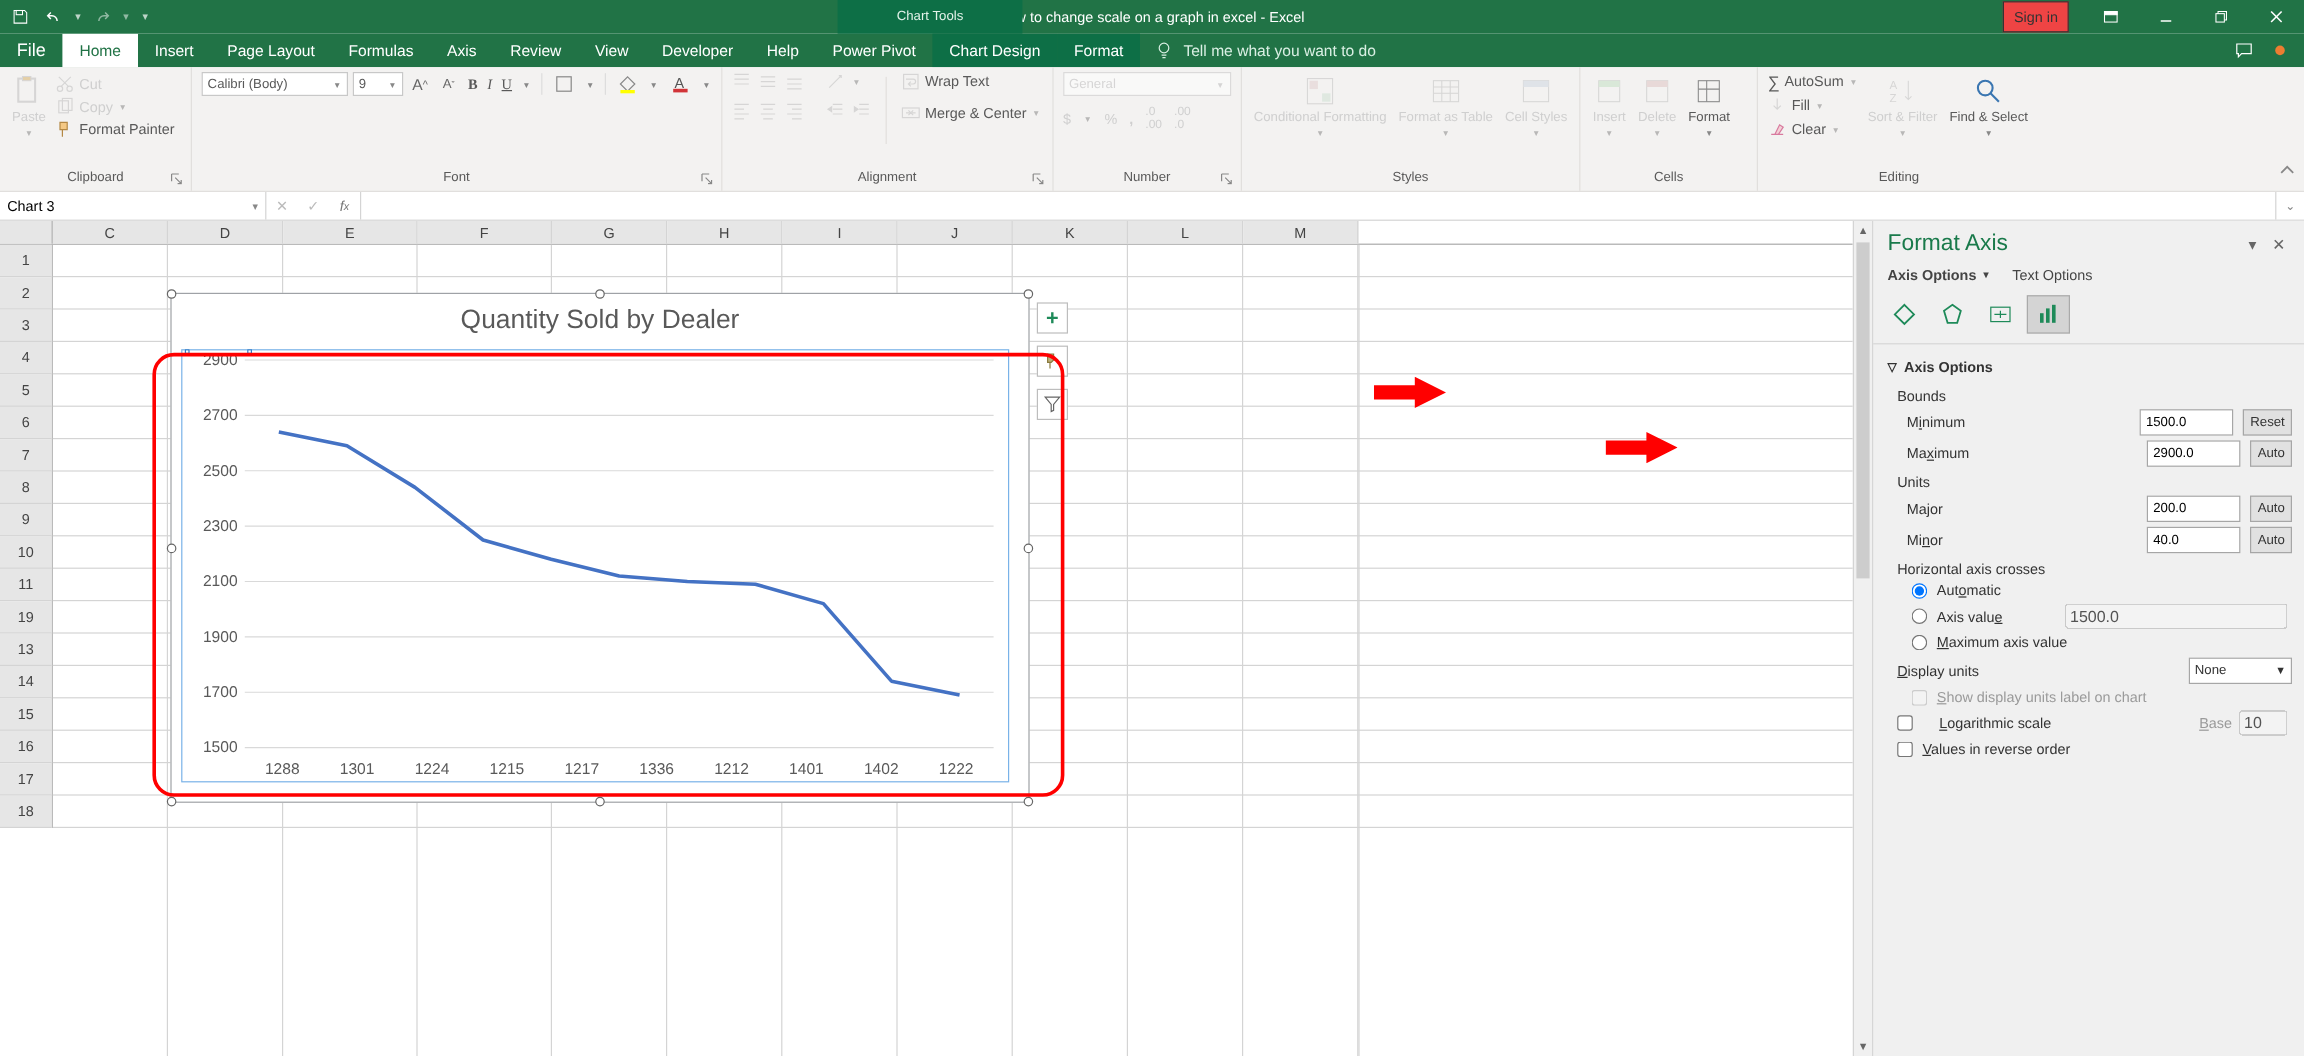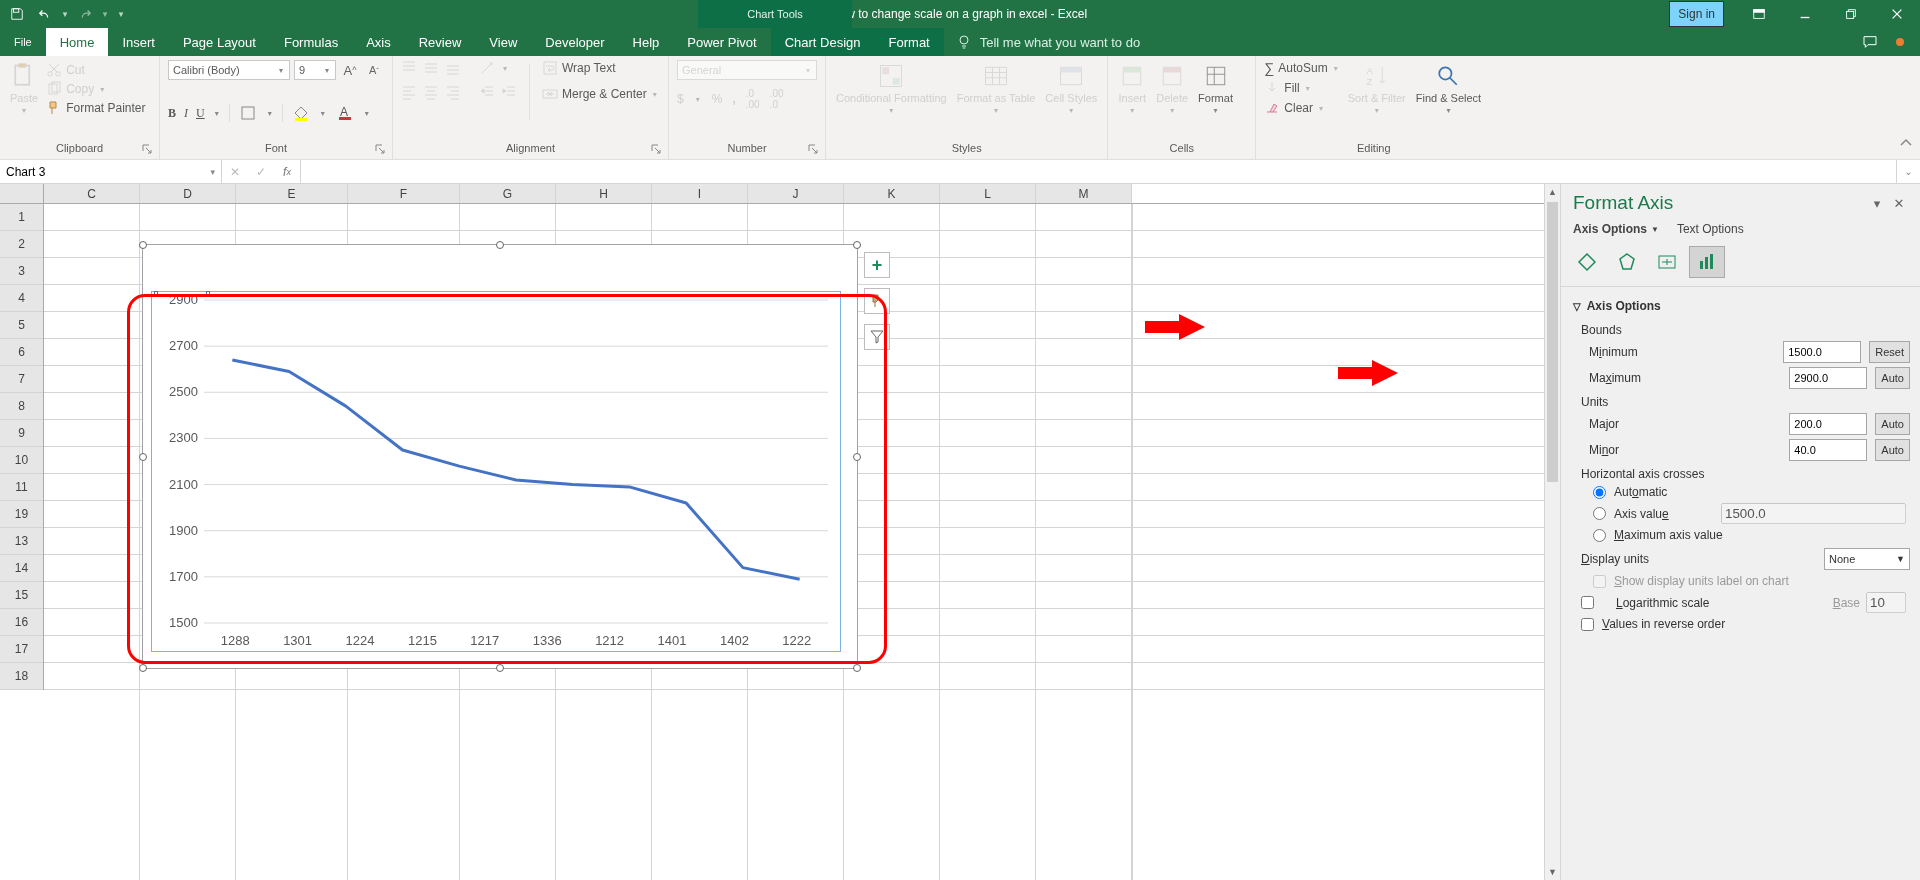--- a/index.html
+++ b/index.html
@@ -27,28 +27,28 @@
   
   
   .titlebar{height:28px;background:var(--green);display:flex;align-items:center;color:#fff;font-size:12px;position:relative;}
   .qat{display:flex;align-items:center;padding:0 4px;gap:2px;}
   .qat-item{width:26px;height:26px;display:flex;align-items:center;justify-content:center;}
   .qat-item svg,.wincontrols svg{width:14px;height:14px;fill:#fff;stroke:#fff;}
   .qat-caret{width:10px;display:flex;align-items:center;justify-content:center;font-size:9px;opacity:.7;}
   .title-center{position:absolute;left:50%;transform:translateX(-50%);white-space:nowrap;}
   .chart-tools-badge{position:absolute;left:698px;top:0;height:28px;background:var(--green-dark);width:154px;display:flex;align-items:center;justify-content:center;font-size:11px;color:#e3f3ea;}
   .title-right{margin-left:auto;display:flex;align-items:center;gap:0;}
-  .signin{background:#7dd3fc;color:#333;border:1px solid #333;font-size:12px;padding:5px 8px;margin-right:12px;}
+  .signin{background:#ef4444;color:#333;border:1px solid #333;font-size:12px;padding:5px 8px;margin-right:12px;}
   .wincontrols{display:flex;}
   .wincontrols .wc{width:46px;height:28px;display:flex;align-items:center;justify-content:center;}
   
   
   .tabrow{height:28px;background:var(--green);display:flex;align-items:stretch;color:#fff;font-size:13px;}
   .tab{padding:0 14px;display:flex;align-items:center;cursor:default;}
-  .tab.file{font-size:11px;}
+  .tab.file{font-size:15px;}
   .tab.sel{background:#fff;color:var(--green);}
   .tab.ctx{background:var(--green-dark);}
   .tellme{display:flex;align-items:center;padding:0 12px;color:#d9efe3;gap:8px;}
   .tellme svg{width:16px;height:16px;fill:none;stroke:#d9efe3;stroke-width:1.5;}
   .tab-right{margin-left:auto;display:flex;align-items:center;padding-right:16px;gap:18px;}
   .tab-right svg{width:16px;height:16px;fill:none;stroke:#fff;stroke-width:1.5;}
   .orange-dot{width:8px;height:8px;border-radius:50%;background:var(--orange);}
   
   
   .ribbon{height:104px;background:var(--ribbon-bg);border-bottom:1px solid var(--ribbon-border);display:flex;align-items:stretch;position:relative;}
@@ -261,21 +261,21 @@
         <span>Clipboard</span>
         <div class="dlg-launch">
           <svg viewBox="0 0 10 10">
             <path d="M1 1h6M1 1v6M4 4l5 5M9 6v3H6"></path>
           </svg>
         </div>
       </div>
   </div>
 
   <div class="group" style="min-width:232px">
-    <div class="group-body" style="flex-direction:column;gap:23px">
+    <div class="group-body" style="gap:6px">
       <div class="row">
         <div class="fontbox" style="width:122px">
             <span>Calibri (Body)</span>
             <span class="mini-caret" style="margin-left:auto">▾</span>
           </div>
         <div class="fontbox" style="width:42px">
             <span>9</span>
             <span class="mini-caret" style="margin-left:auto">▾</span>
           </div>
         <div class="mini" style="font-size:13px;color:#666">A<span style="font-size:9px">^</span></div>
@@ -611,20 +611,21 @@
           <div class="cell-row" style="top: 485px;"></div>
         </div>
       <div class="vscroll">
         <div class="arr" style="top:0">▲</div>
         <div class="vscroll-thumb"></div>
         <div class="arr" style="bottom:0">▼</div>
       </div>
     </div>
 
     <div class="chart-obj" id="chartobj" style="left:142px;top:60px;width:716px;height:425px">
+      <div class="chart-title">Quantity Sold by Dealer</div>
       <div class="plot-area" id="plotarea" style="left:8px;top:46px;right:16px;bottom:16px">
         <svg id="chartsvg" width="100%" height="100%" viewBox="0 0 688 359">
             <line x1="52" y1="8" x2="676" y2="8" stroke="#d9d9d9" stroke-width="1"></line>
             <text x="46" y="12" text-anchor="end" font-size="13" fill="#595959">2900</text>
             <line x1="52" y1="54.14285714285716" x2="676" y2="54.14285714285716" stroke="#d9d9d9" stroke-width="1"></line>
             <text x="46" y="58.14285714285716" text-anchor="end" font-size="13" fill="#595959">2700</text>
             <line x1="52" y1="100.28571428571428" x2="676" y2="100.28571428571428" stroke="#d9d9d9" stroke-width="1"></line>
             <text x="46" y="104.28571428571428" text-anchor="end" font-size="13" fill="#595959">2500</text>
             <line x1="52" y1="146.42857142857144" x2="676" y2="146.42857142857144" stroke="#d9d9d9" stroke-width="1"></line>
             <text x="46" y="150.42857142857144" text-anchor="end" font-size="13" fill="#595959">2300</text>

